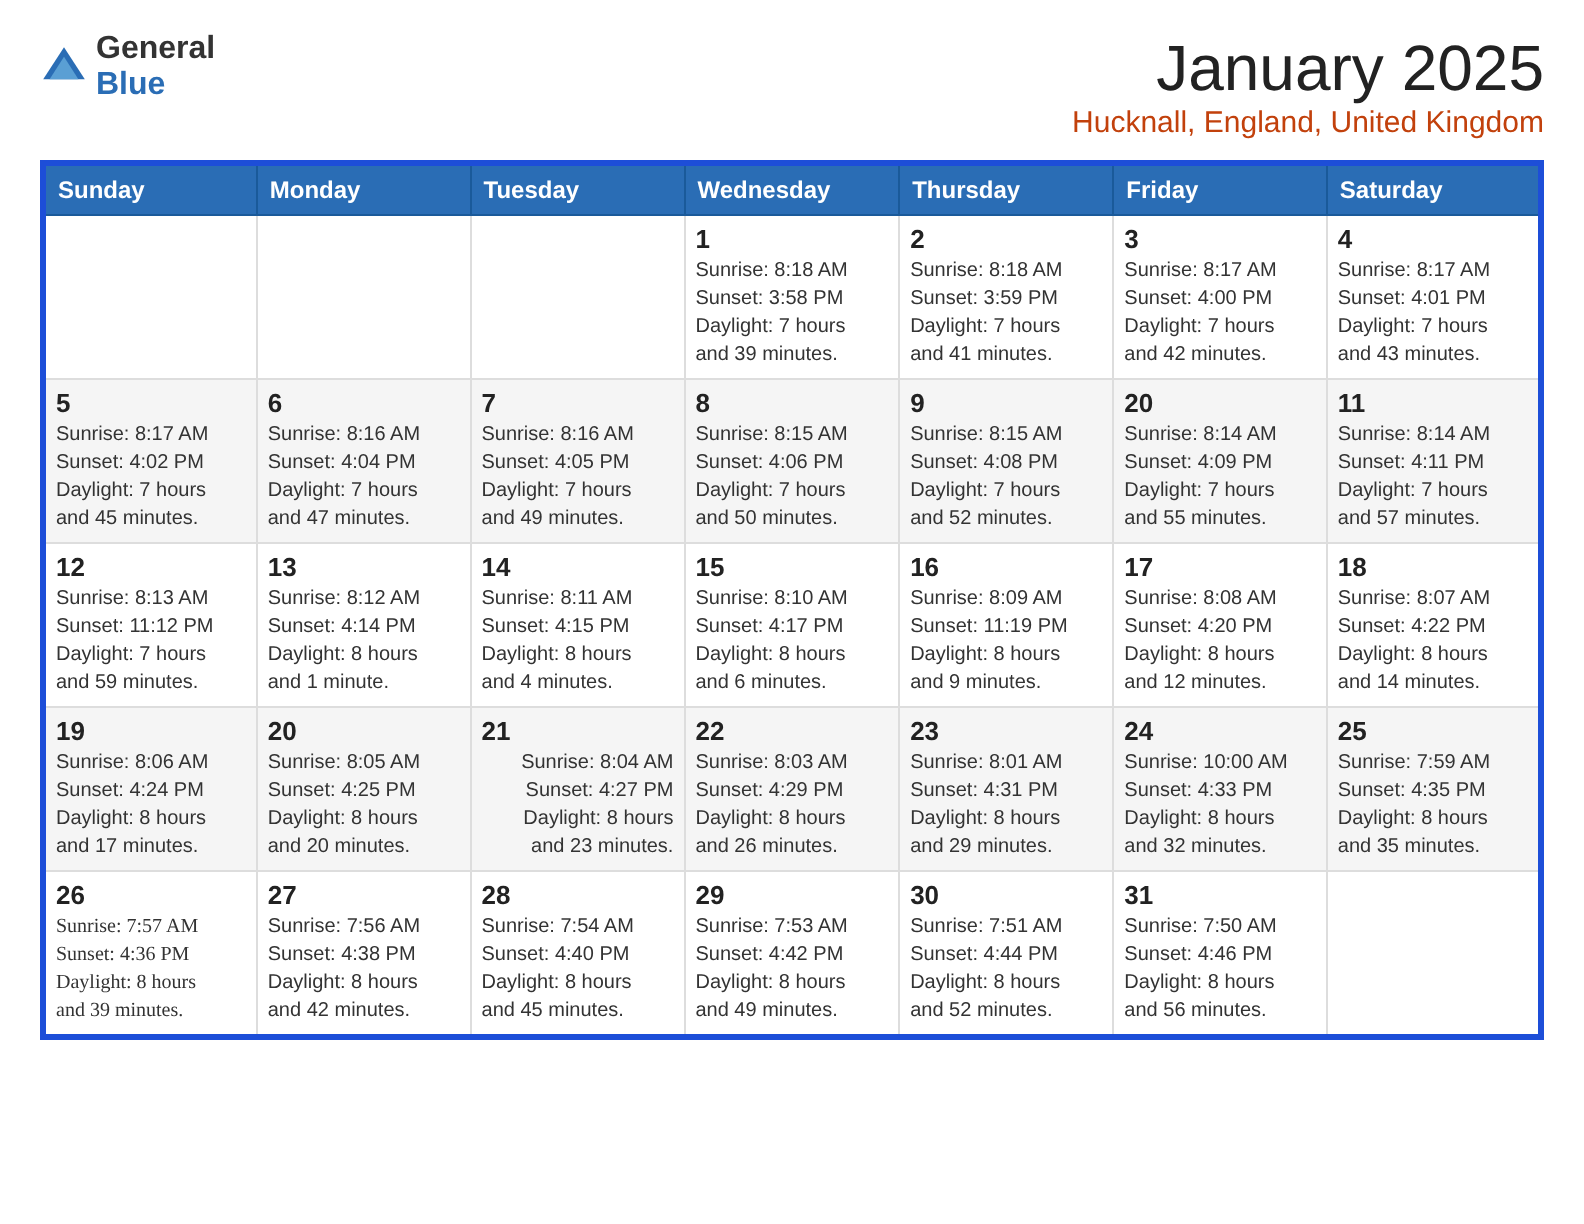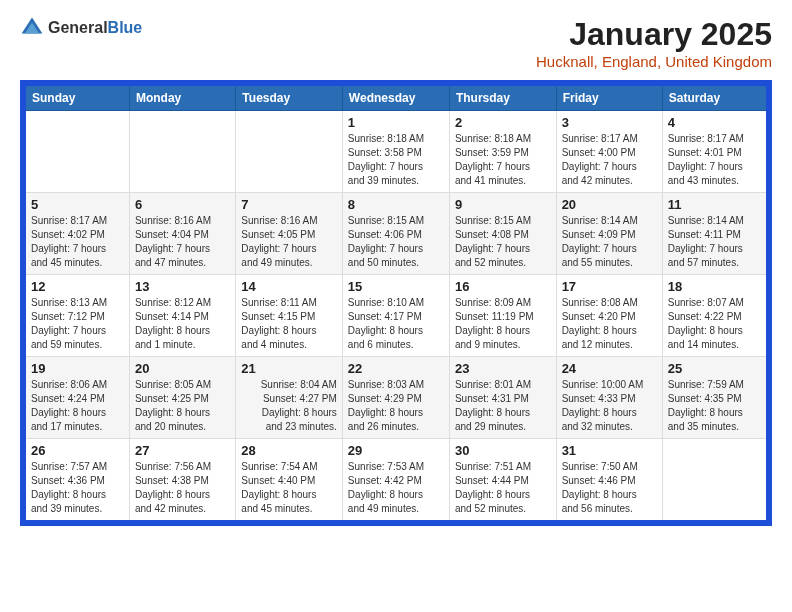--- a/index.html
+++ b/index.html
@@ -20,21 +20,21 @@
       justify-content: space-between;
       align-items: flex-start;
       margin-bottom: 10px;
     }
     .logo {
       display: flex;
       align-items: center;
     }
     .logo-text {
       display: flex;
-      flex-direction: row;
+      flex-direction: column;
       line-height: 1.1;
     }
     .logo-general {
       font-size: 16px;
       font-weight: bold;
       color: #333;
     }
     .logo-blue {
       font-size: 16px;
       font-weight: bold;
@@ -43,31 +43,31 @@
     .logo-icon {
       width: 24px;
       height: 24px;
       margin-right: 4px;
     }
     .title-section {
       text-align: right;
     }
     .month-title {
       font-size: 32px;
-      font-weight: bold;
+      font-weight: normal;
       color: #222;
     }
     .location {
       font-size: 15px;
       color: #c2410c;
     }
     .calendar {
       width: 100%;
       border-collapse: collapse;
-      border: 6px solid #1d4ed8;
+      border: 3px solid #1d4ed8;
     }
     .calendar th {
       background-color: #2a6db5;
       color: #fff;
       font-size: 12px;
       font-weight: bold;
       padding: 5px 6px;
       text-align: left;
       border: 1px solid #1a5a9a;
     }
@@ -214,21 +214,21 @@
             <div class="day-info" style="white-space: pre-line;">Sunrise: 8:14 AM
 Sunset: 4:11 PM
 Daylight: 7 hours
 and 57 minutes.</div>
           </td>
         </tr>
         <tr>
           <td>
             <div class="day-num">12</div>
             <div class="day-info" style="white-space: pre-line;">Sunrise: 8:13 AM
-Sunset: 7:12 PM
+Sunset: 11:12 PM
 Daylight: 7 hours
 and 59 minutes.</div>
           </td>
           <td>
             <div class="day-num">13</div>
             <div class="day-info" style="white-space: pre-line;">Sunrise: 8:12 AM
 Sunset: 4:14 PM
 Daylight: 8 hours
 and 1 minute.</div>
           </td>
@@ -315,21 +315,21 @@
             <div class="day-num">25</div>
             <div class="day-info" style="white-space: pre-line;">Sunrise: 7:59 AM
 Sunset: 4:35 PM
 Daylight: 8 hours
 and 35 minutes.</div>
           </td>
         </tr>
         <tr>
           <td>
             <div class="day-num">26</div>
-            <div class="day-info" style="white-space: pre-line;">Sunrise: 7:57 AM
+            <div class="day-info" style="white-space: pre-line; font-family: Liberation Serif, serif;">Sunrise: 7:57 AM
 Sunset: 4:36 PM
 Daylight: 8 hours
 and 39 minutes.</div>
           </td>
           <td>
             <div class="day-num">27</div>
             <div class="day-info" style="white-space: pre-line;">Sunrise: 7:56 AM
 Sunset: 4:38 PM
 Daylight: 8 hours
 and 42 minutes.</div>

